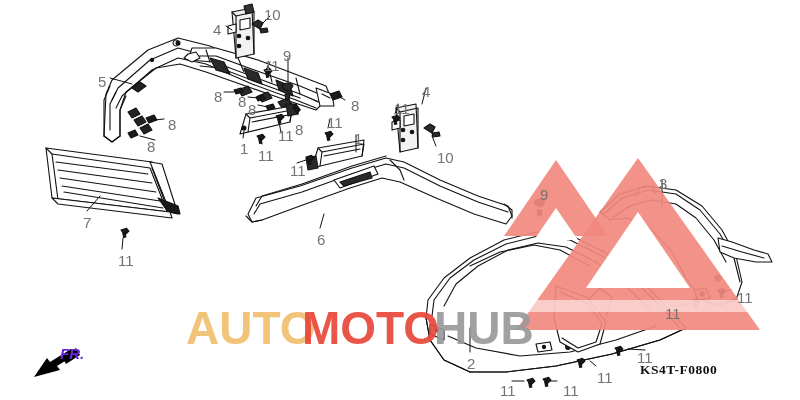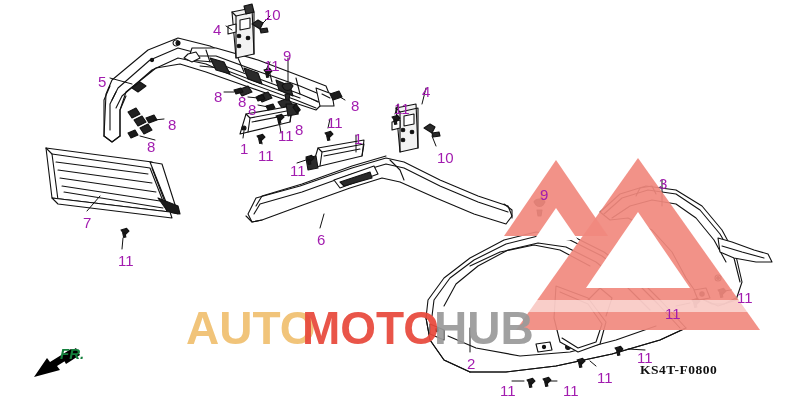--- a/index.html
+++ b/index.html
@@ -23,41 +23,41 @@
   #watermark {
     position: absolute;
     left: 0; top: 0;
     width: 800px; height: 400px;
     pointer-events: none;
   }
   .callout-text {
     position: absolute;
     font-family: "Liberation Sans", sans-serif;
     font-size: 15px;
-    color: #a21caf;
+    color: #737373;
     line-height: 1;
     white-space: nowrap;
     user-select: none;
   }
   .partcode {
     position: absolute;
     font-family: "Liberation Serif", serif;
     font-weight: bold;
     font-size: 13.5px;
     letter-spacing: 0.5px;
     color: #111111;
     white-space: nowrap;
   }
   .fr-label {
     position: absolute;
     font-family: "Liberation Sans", sans-serif;
     font-weight: bold;
     font-style: italic;
     font-size: 15px;
-    color: #15803d;
+    color: #6d28d9;
     white-space: nowrap;
   }
 </style>
 </head>
 <body>
 
 <div id="sheet">
 
   <svg id="artwork" viewBox="0 0 800 400">
     <defs>

